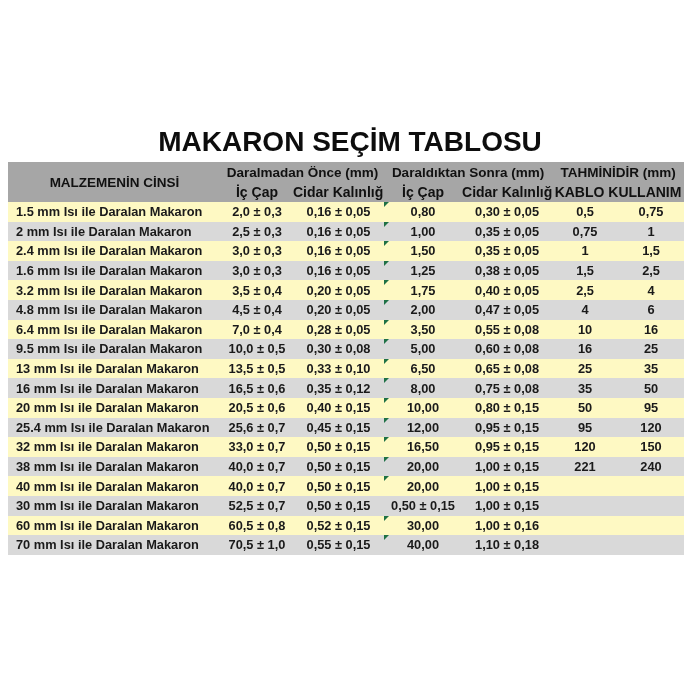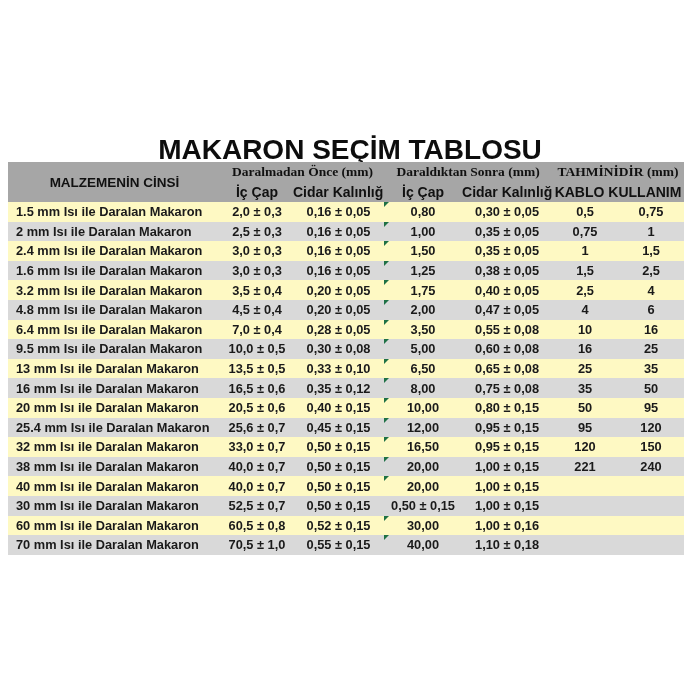--- a/index.html
+++ b/index.html
@@ -12,41 +12,40 @@
   }
   .page-title {
     position: absolute;
     left: 0; top: 126px;
     width: 700px;
     text-align: center;
     font-size: 28px;
     font-weight: bold;
     color: #0d0d0d;
     letter-spacing: 0px;
-    margin-top: 8px;
   }
   table.makaron-table {
     position: absolute;
     left: 8px; top: 162px;
     width: 676px;
     border-collapse: collapse;
     table-layout: fixed;
   }
   thead th {
     background: #a6a6a6;
     color: #111111;
     font-weight: bold;
     font-size: 14px;
     padding: 0;
     vertical-align: middle;
     white-space: nowrap;
     overflow: hidden;
   }
   thead tr { height: 20px; }
-  thead th.group-th { font-size: 13.5px; font-family: Liberation Serif, serif; }
+  thead th.group-th { font-size: 13.5px; }
   thead th.material-th { font-size: 13.5px; }
   tbody tr { height: 19.6px; background: #fef9c3; }
   tbody tr:nth-child(even) { background: #d9d9d9; }
   tbody td {
     font-size: 12.8px;
     font-weight: bold;
     color: #1a1a1a;
     text-align: center;
     padding: 0;
     white-space: nowrap;

